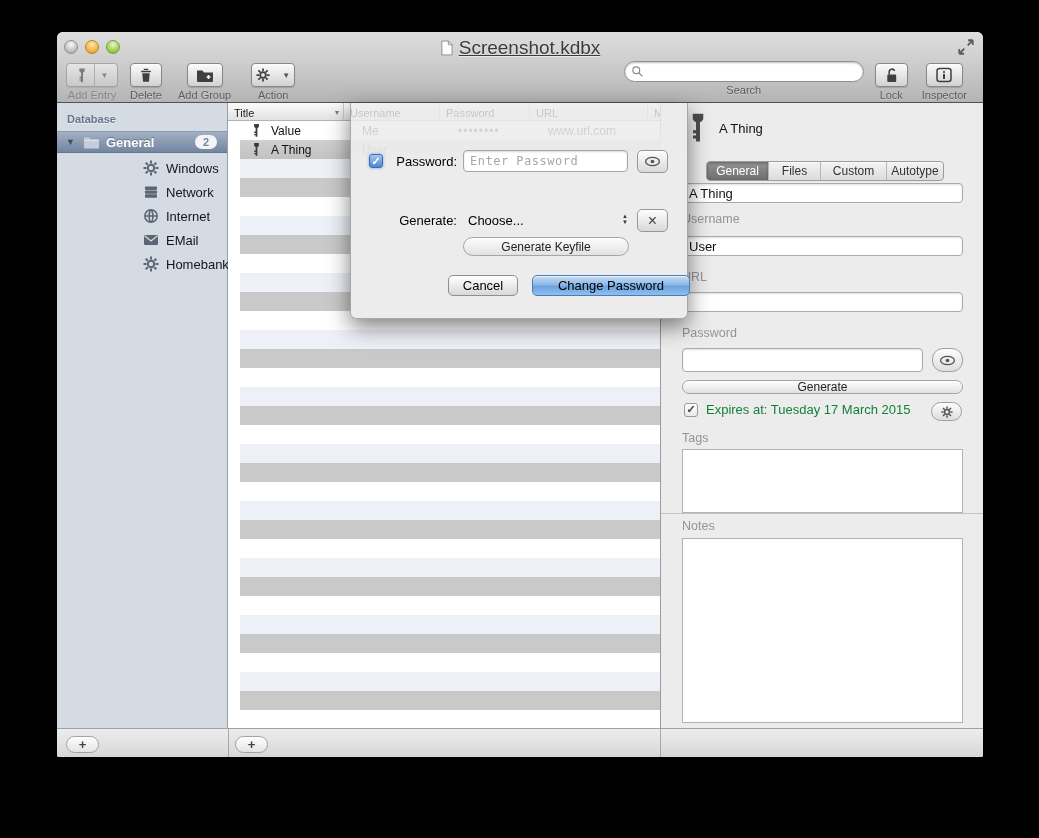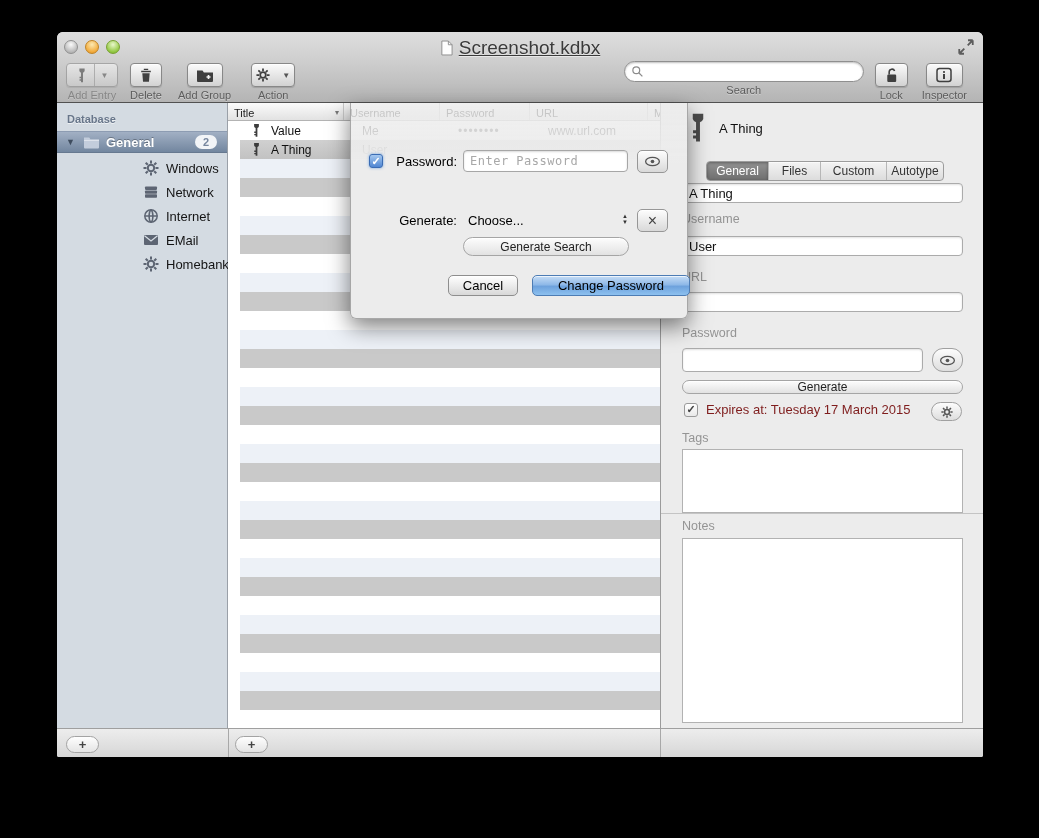--- a/index.html
+++ b/index.html
@@ -95,21 +95,21 @@
   .pillbtn { position:absolute; border:1px solid #a5a5a5; border-radius:10px;
              background:linear-gradient(180deg,#fdfdfd,#e2e2e2); box-shadow:inset 0 1px 0 #fff;
              font-size:12px; color:#222; display:flex; align-items:center; justify-content:center; }
   .roundbtn { position:absolute; border:1px solid #a0a0a0; border-radius:11px;
               background:linear-gradient(180deg,#fcfcfc,#dedede); display:flex; align-items:center; justify-content:center; color:#555; }
   .checkbox { width:14px; height:14px; border-radius:3px; flex:none; display:flex; align-items:center; justify-content:center;
               font-size:11px; font-weight:bold; }
   .cb-blue { background:linear-gradient(180deg,#a5c8ef,#4f86d2); border:1px solid #3a6cb4; color:#fff;
              box-shadow:0 0 3px rgba(90,150,220,.8); }
   .cb-plain { background:linear-gradient(180deg,#fff,#e9e9e9); border:1px solid #9a9a9a; color:#444; }
-  .exp-label { font-size:13px; color:#7f1d1d; margin-left:8px; white-space:nowrap; }
+  .exp-label { font-size:13px; color:#15803d; margin-left:8px; white-space:nowrap; }
   .bigbox { position:absolute; background:#fff; border:1px solid #b2b2b2; resize:none; outline:none;
             font-size:13px; font-family:"Liberation Sans",sans-serif; padding:4px; }
   .ins-divider { position:absolute; left:0; width:100%; height:1px; background:#c4c4c4; }
 
   
   .footer { position:absolute; left:0; bottom:0; width:100%; height:29px;
             background:linear-gradient(180deg,#ededed,#d6d6d6); border-top:1px solid #9f9f9f; }
   .fdiv { position:absolute; top:0; width:1px; height:100%; background:#a8a8a8; }
   .plusbtn { position:absolute; top:7px; width:33px; height:17px; border-radius:9px; border:1px solid #a3a3a3;
              background:linear-gradient(180deg,#fefefe,#e4e4e4); color:#444; font-size:13px; font-weight:bold;
@@ -466,18 +466,18 @@
       <div class="slabel" style="left:30px; top:4px; width:76px">Generate:</div>
       <div style="position:absolute; left:117px; top:4px; font-size:13px; color:#000">Choose...</div>
       <div class="stepper" style="left:271px; top:5px">
         <span>▲</span>
           <span>▼</span>
       </div>
       <div class="sqbtn" style="left:286px; top:0; font-size:16px; color:#444">
         <span>×</span>
       </div>
     </div>
-    <div class="pillbtn" style="left:112px; top:134px; width:166px; height:19px; border-radius:10px">Generate Search</div>
+    <div class="pillbtn" style="left:112px; top:134px; width:166px; height:19px; border-radius:10px">Generate Keyfile</div>
     <div class="pushbtn" style="left:97px; top:172px; width:70px">Cancel</div>
     <div class="pushbtn defaultbtn" style="left:181px; top:172px; width:158px">Change Password</div>
   </div>
 
 </div>
 
 </body></html>

